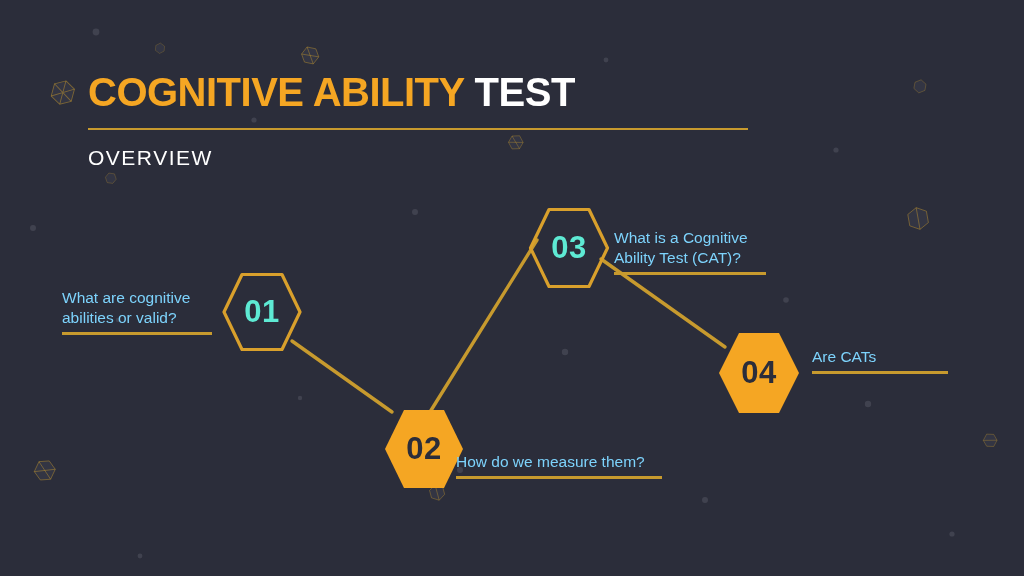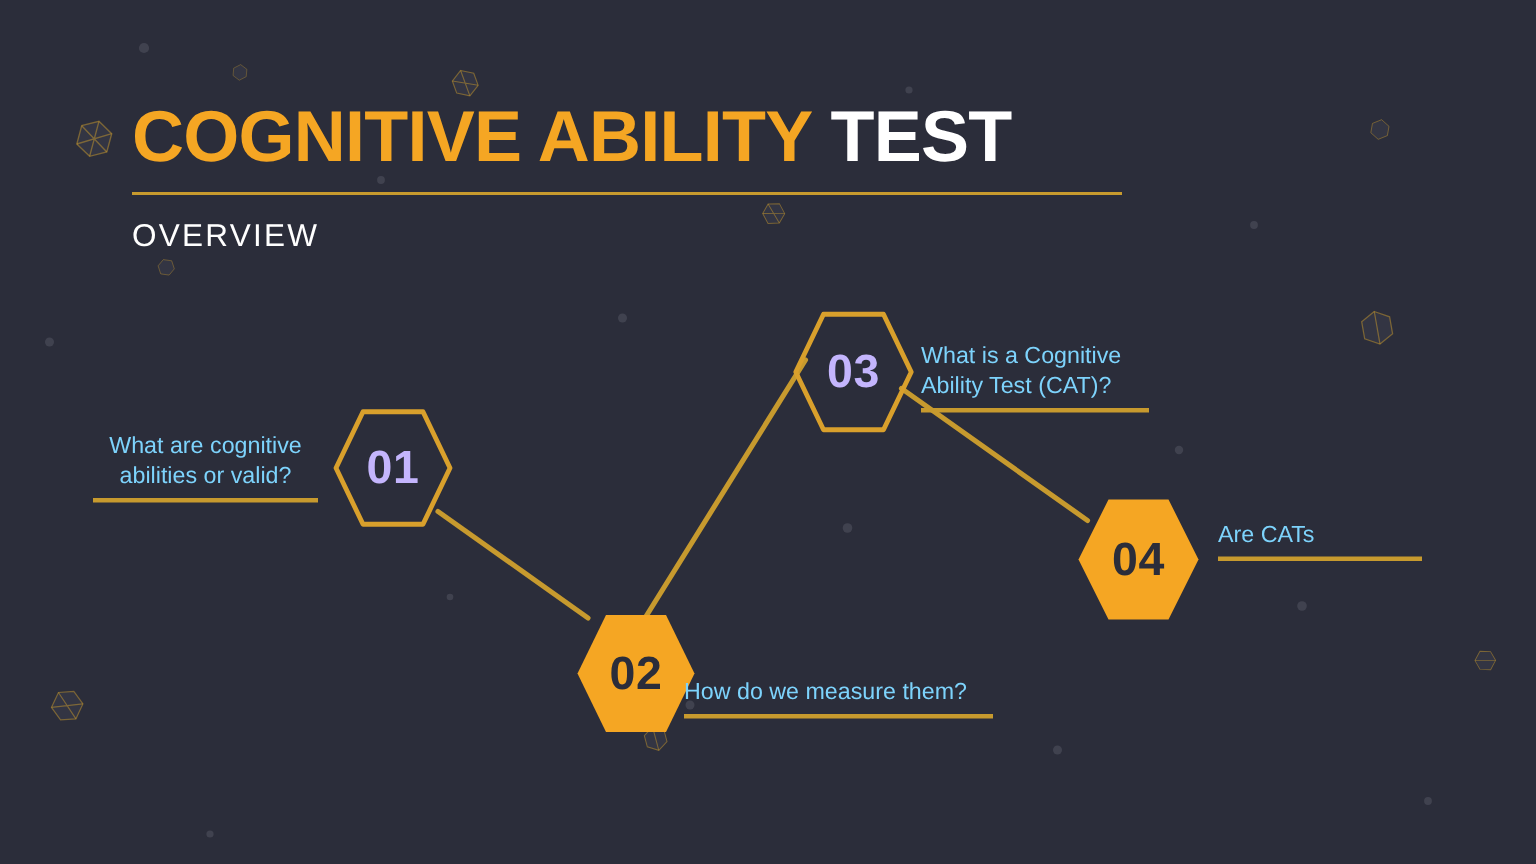--- a/index.html
+++ b/index.html
@@ -26,21 +26,21 @@
   }
 
   
   #header {
     position: absolute;
     left: 88px;
     top: 62px;
     width: 680px;
   }
   #title {
-    font-size: 48px;
+    font-size: 40px;
     font-weight: bold;
     letter-spacing: -0.5px;
     line-height: 60px;
     white-space: nowrap;
     margin: 0;
   }
   #title .t-accent { color: #f5a623; }
   #title .t-plain  { color: #ffffff; }
   #title-rule {
     margin-top: 6px;
@@ -76,35 +76,35 @@
     inset: 0;
     display: flex;
     align-items: center;
     justify-content: center;
     font-size: 31px;
     font-weight: bold;
     letter-spacing: 0.5px;
     pointer-events: none;
   }
   .hex-num.on-fill  { color: #2b2d3a; }
-  .hex-num.on-outline { color: #c4b5fd; }
+  .hex-num.on-outline { color: #5eead4; }
 
   .step-label {
     position: absolute;
     color: #7dd3fc;
     font-size: 15.5px;
     line-height: 20px;
     white-space: nowrap;
   }
   .step-label .rule {
     height: 2.5px;
     background: #c79a2e;
     margin-top: 4px;
   }
-  .label-right { text-align: center; }
+  .label-right { text-align: left; }
   .label-left  { text-align: left; }
 </style>
 </head>
 <body>
 
 <div id="slide">
 
   <svg id="bg-particles" viewBox="0 0 1024 576" xmlns="http://www.w3.org/2000/svg" aria-hidden="true">
     <g stroke="#c79a2e" stroke-width="0.8" fill="#3a3c4a" fill-opacity="0.55" stroke-opacity="0.5">
       <g transform="translate(63,92) rotate(15) scale(1.15)">

